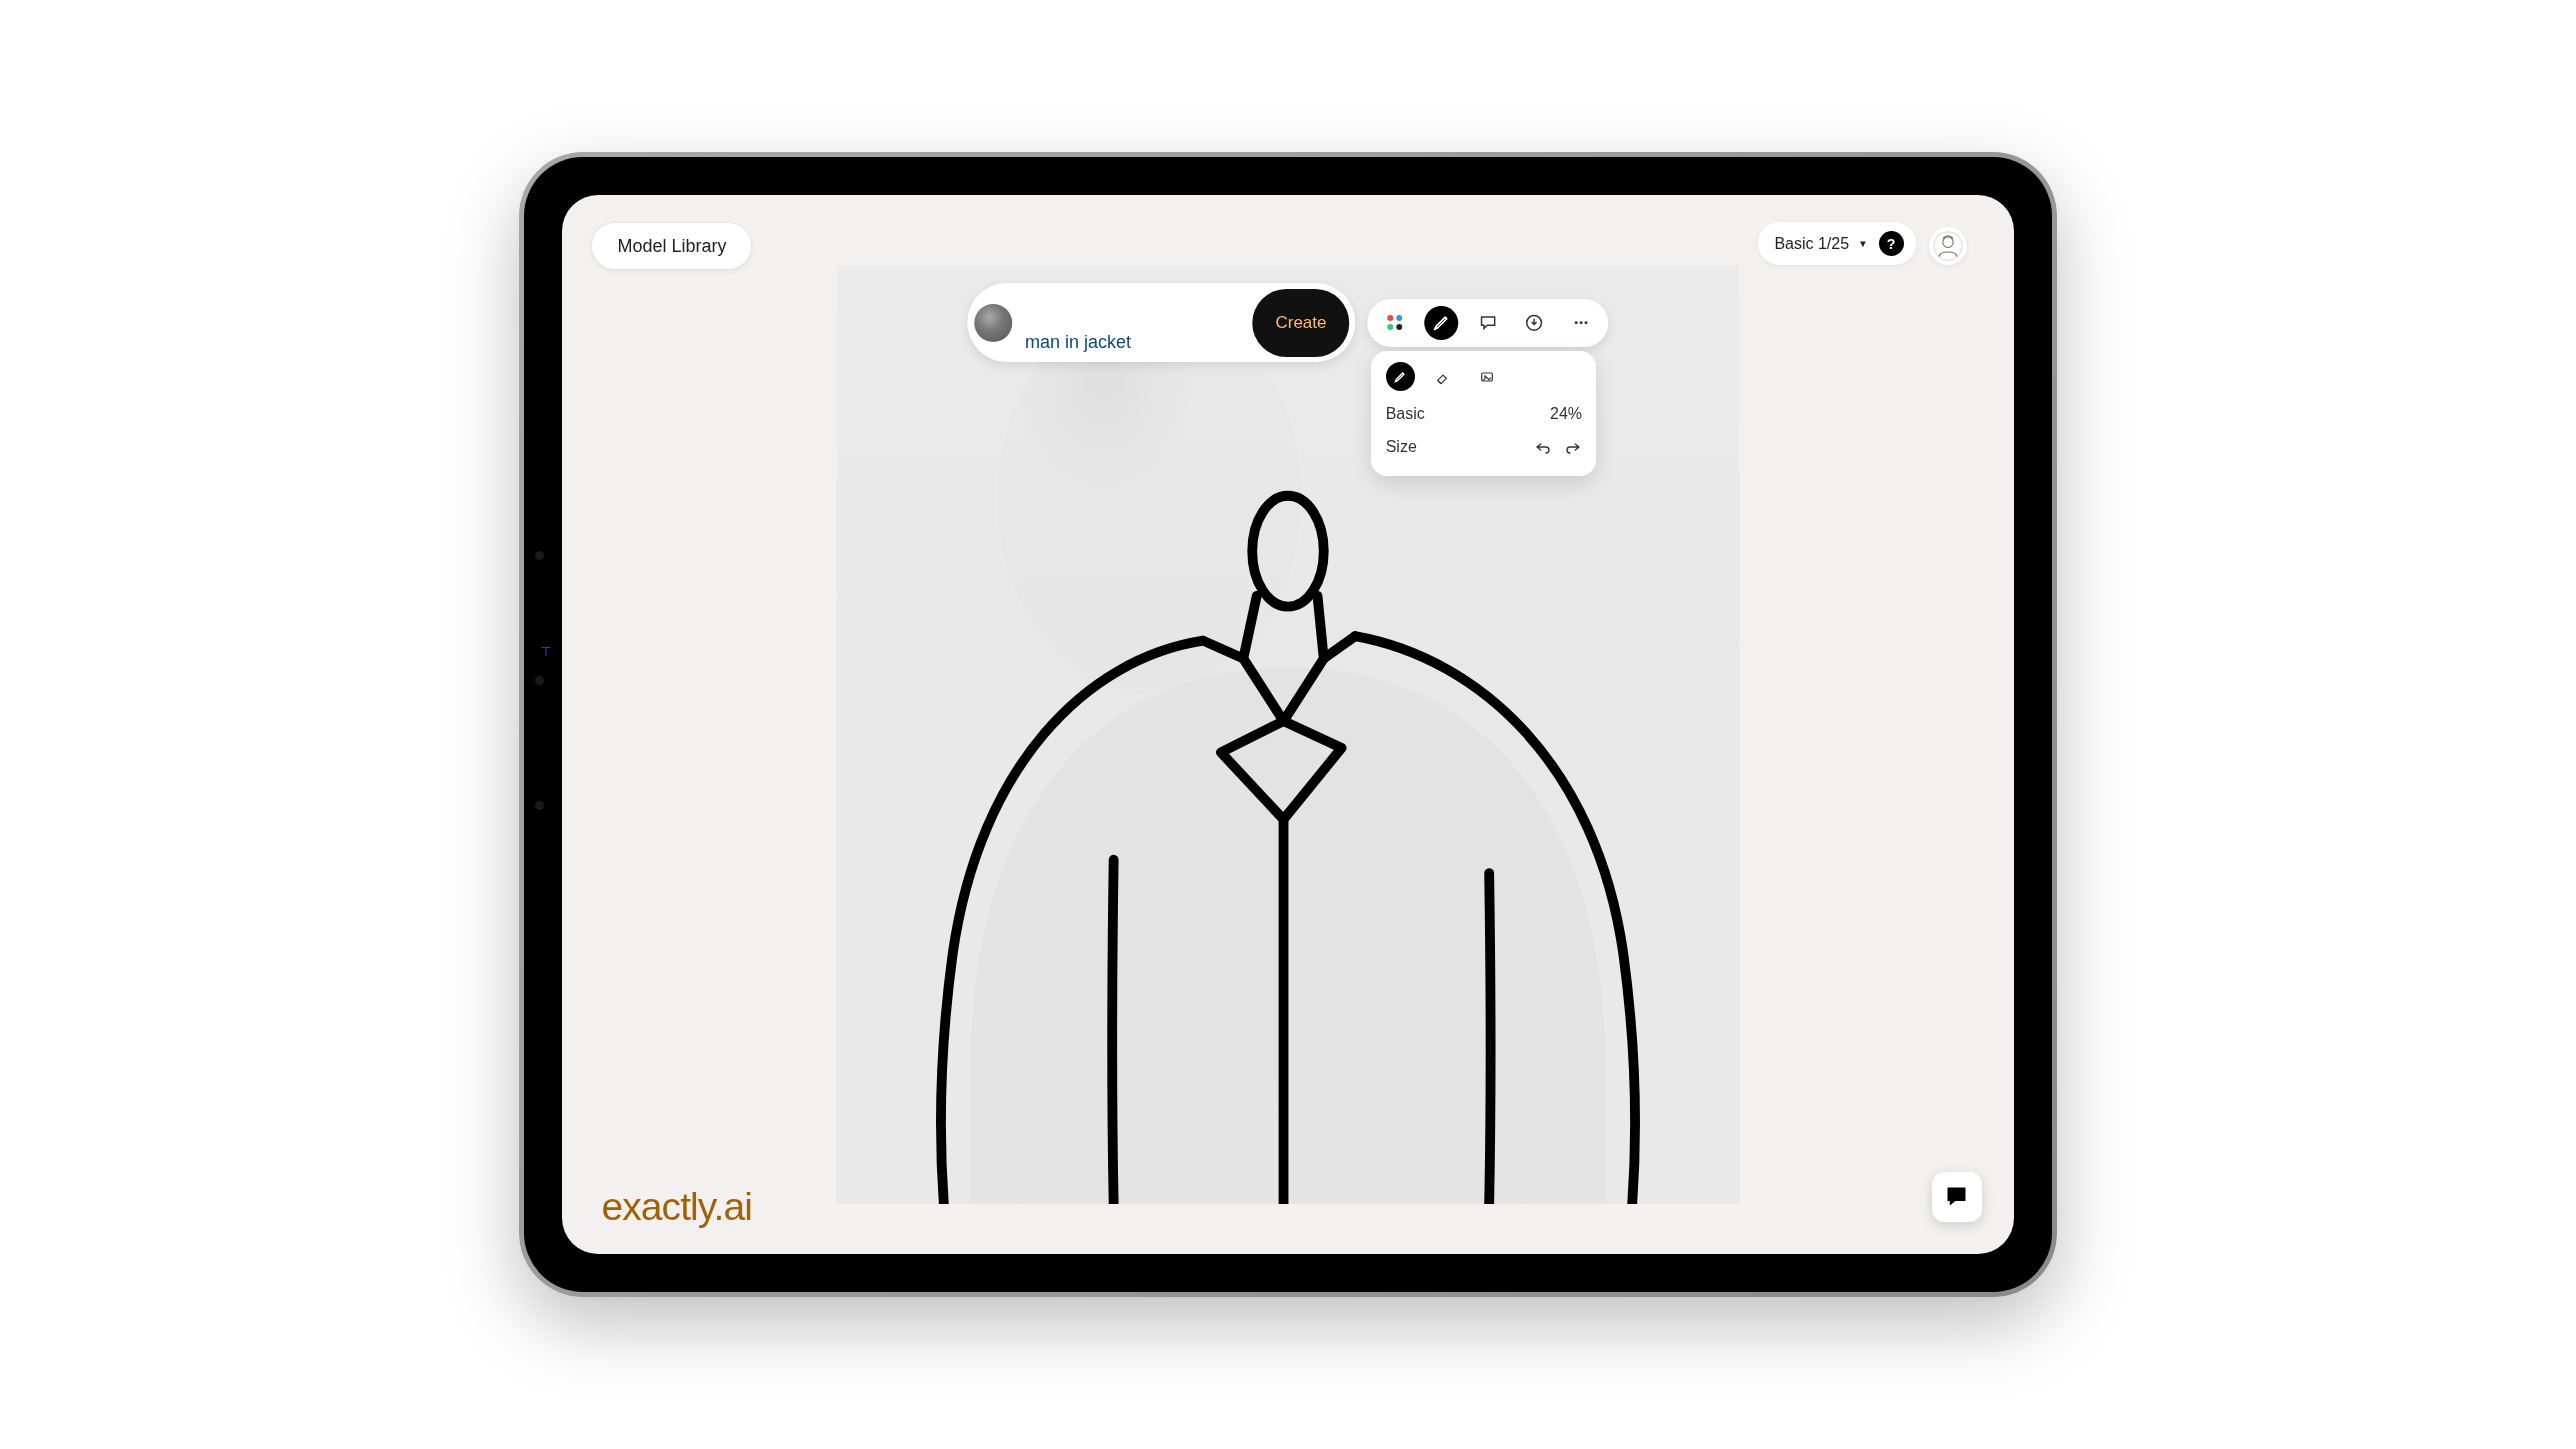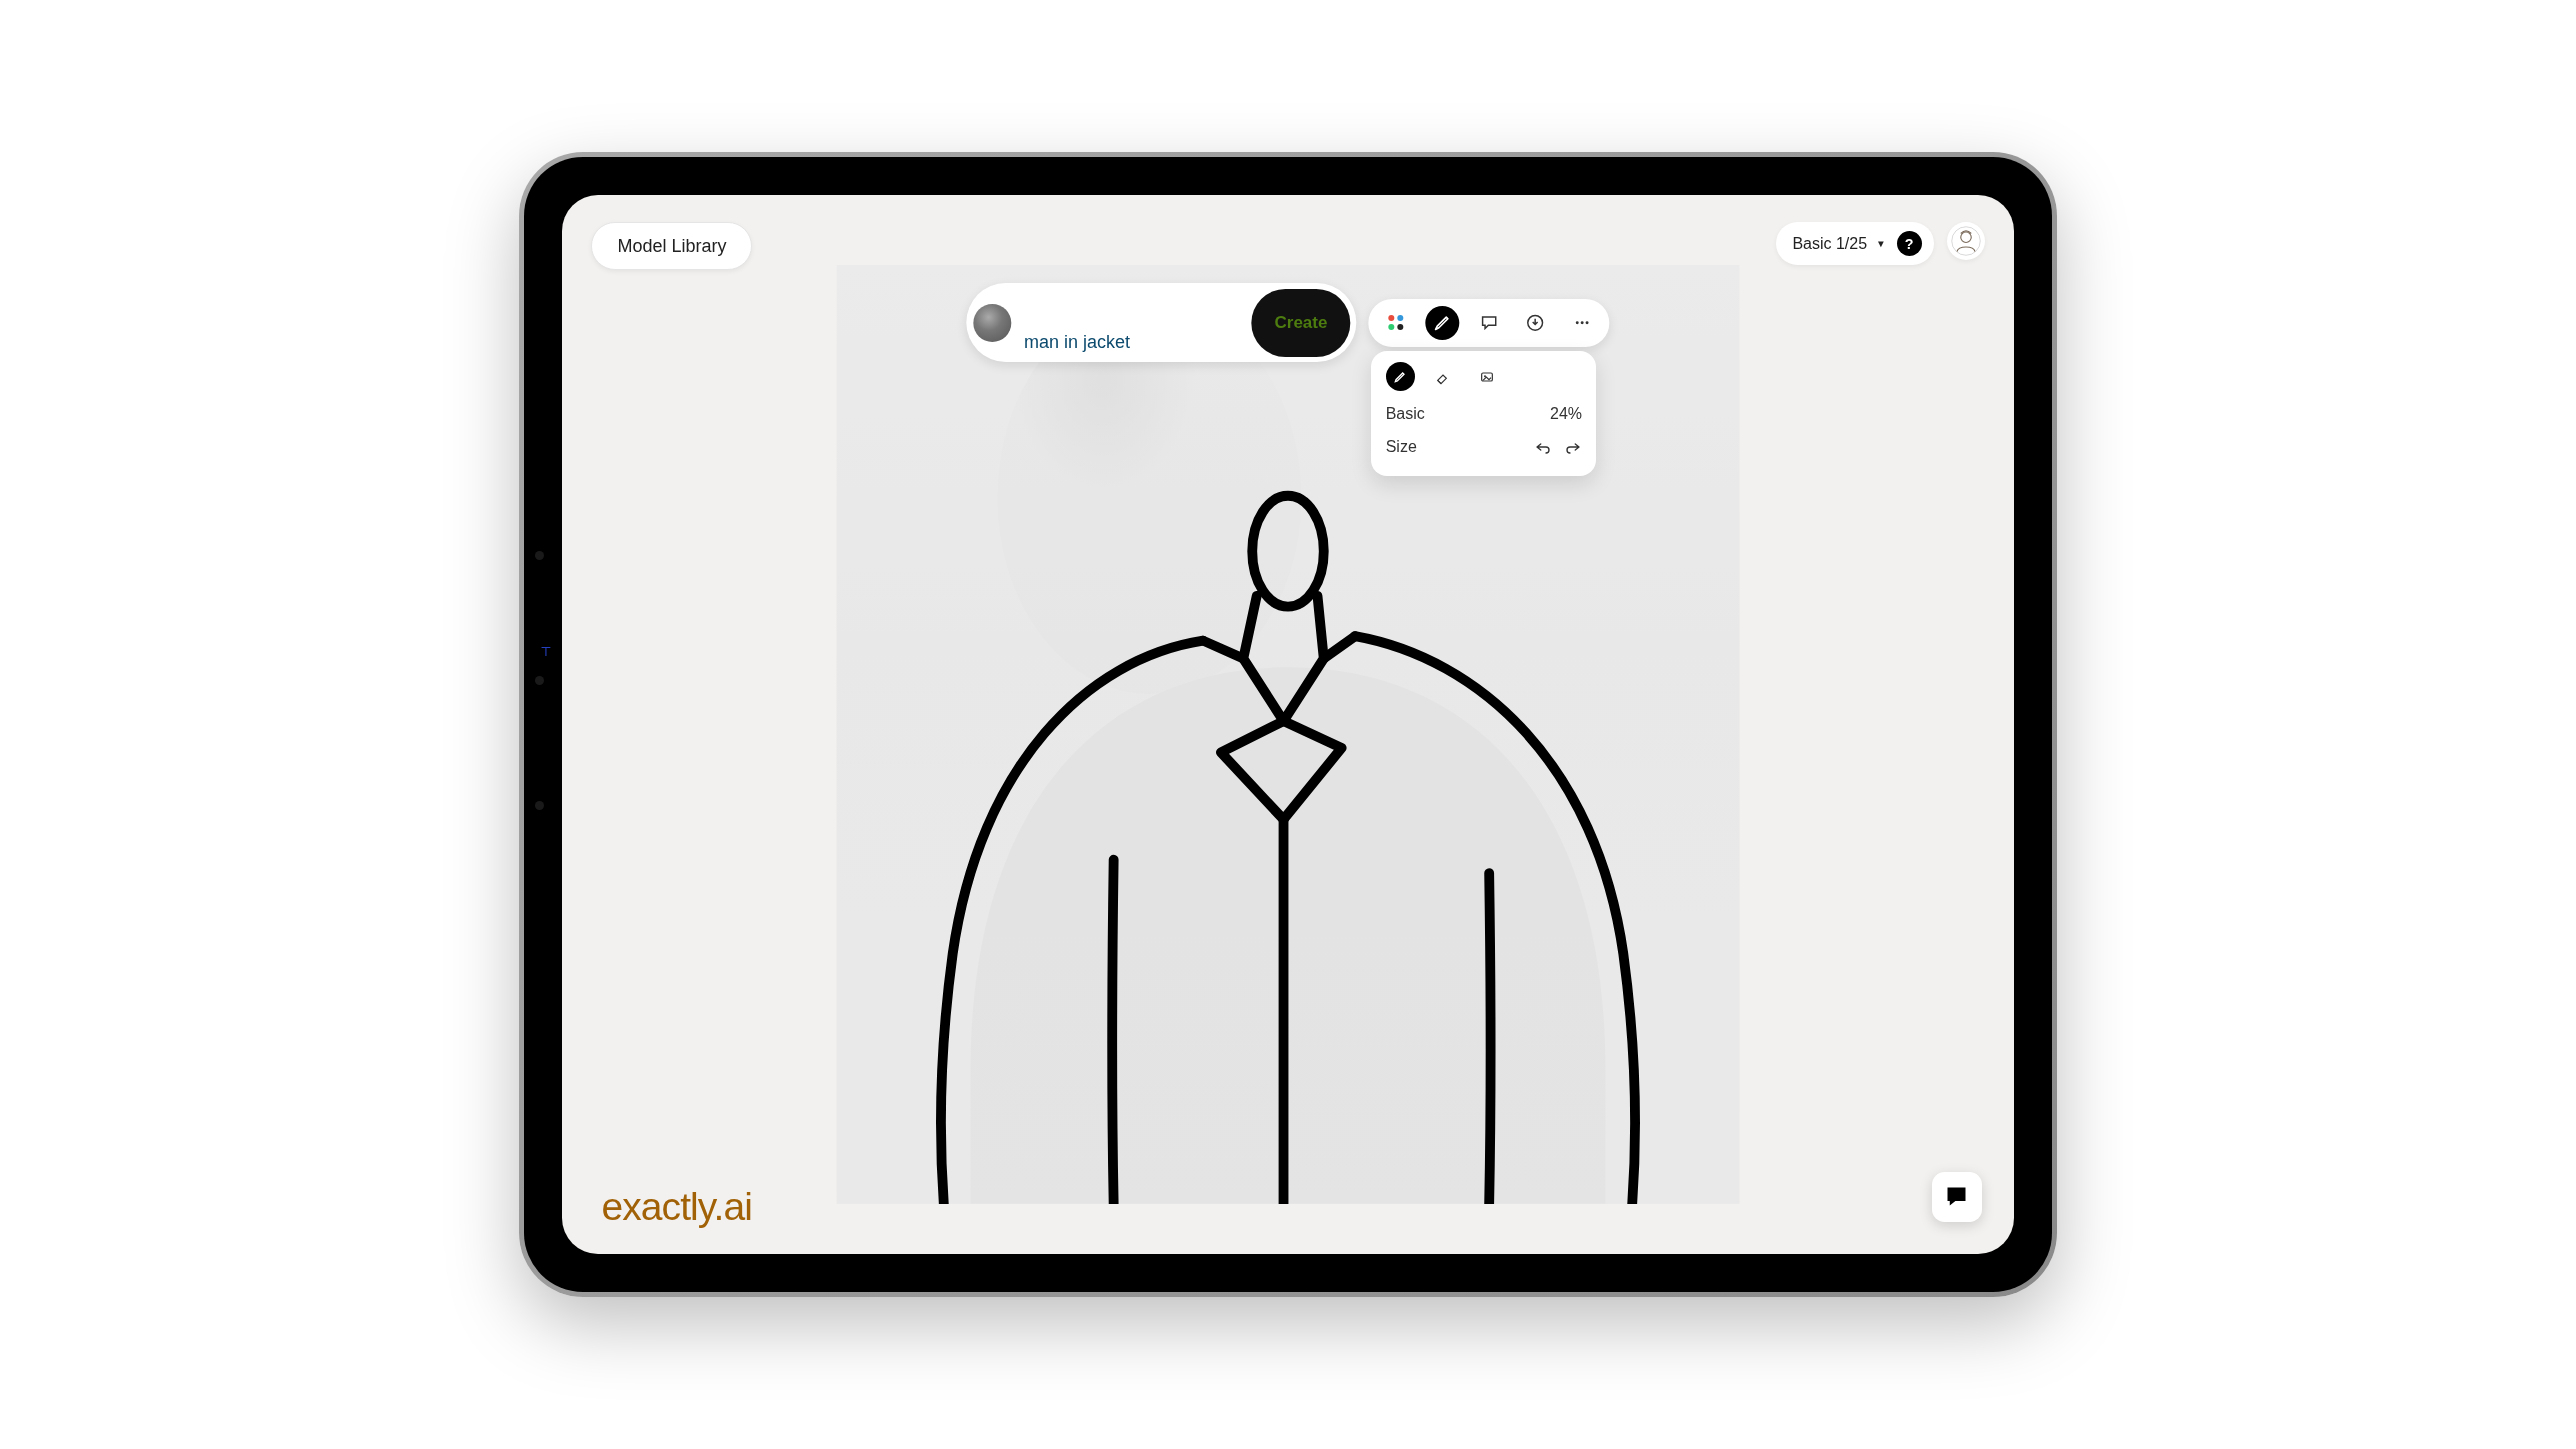--- a/index.html
+++ b/index.html
@@ -73,23 +73,23 @@
   font-weight: 500;
   color: #222;
   cursor: pointer;
   box-shadow: 0 1.8px 5.4px rgba(0,0,0,0.06);
 }
 
 
 .top-right {
   position: absolute;
   top: 27px;
-  right: 29px;
-  display: flex;
-  align-items: flex-start;
+  right: 47px;
+  display: flex;
+  align-items: flex-end;
   gap: 12.5px;
 }
 .plan-pill {
   display: flex;
   align-items: center;
   background: #fff;
   border-radius: 894px;
   padding: 9px 12.5px 9px 16px;
   gap: 9px;
   box-shadow: 0 1.8px 5.4px rgba(0,0,0,0.06);
@@ -159,25 +159,25 @@
   border: none;
   outline: none;
   font-size: 18px;
   color: #0c4a6e;
   width: 215px;
   background: transparent;
   margin-top: 40px;
 }
 .create-btn {
   background: #111;
-  color: #4d7c0f;
+  color: #fdba74;
   border-radius: 894px;
   padding: 24px 23px;
   font-size: 17px;
-  font-weight: 700;
+  font-weight: 400;
   cursor: pointer;
 }
 .tool-pill {
   display: flex;
   align-items: center;
   background: #fff;
   border-radius: 894px;
   padding: 7.2px 10.7px;
   gap: 12.5px;
   box-shadow: 0 3.6px 10.7px rgba(0,0,0,0.1);

